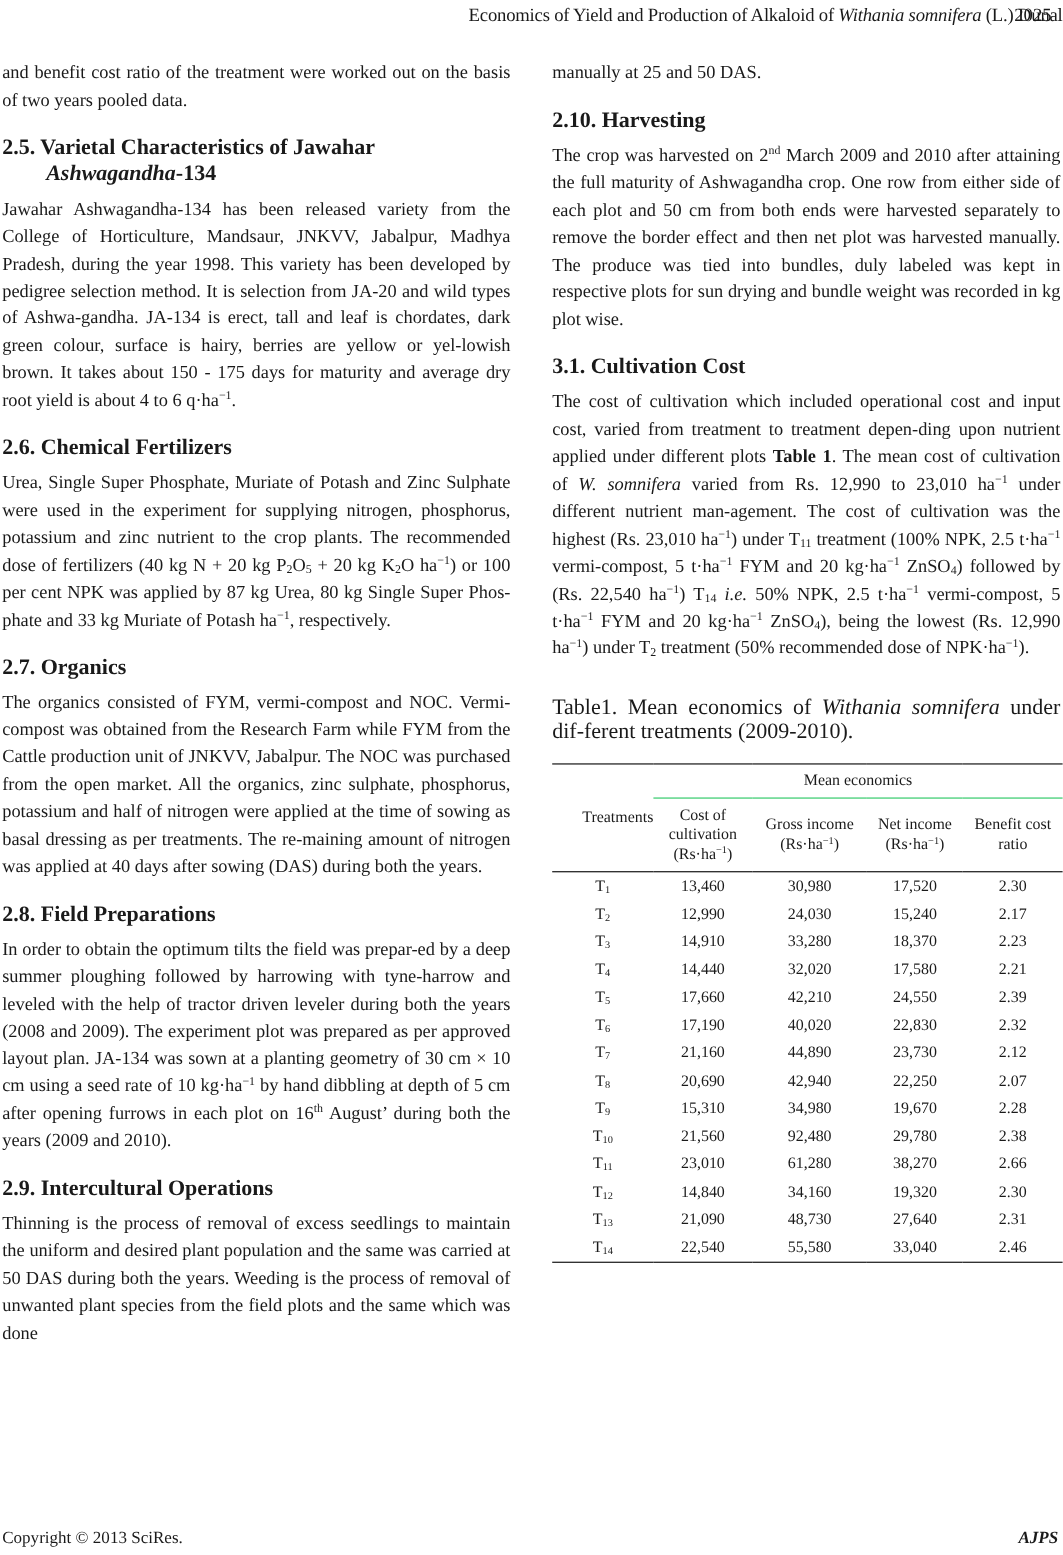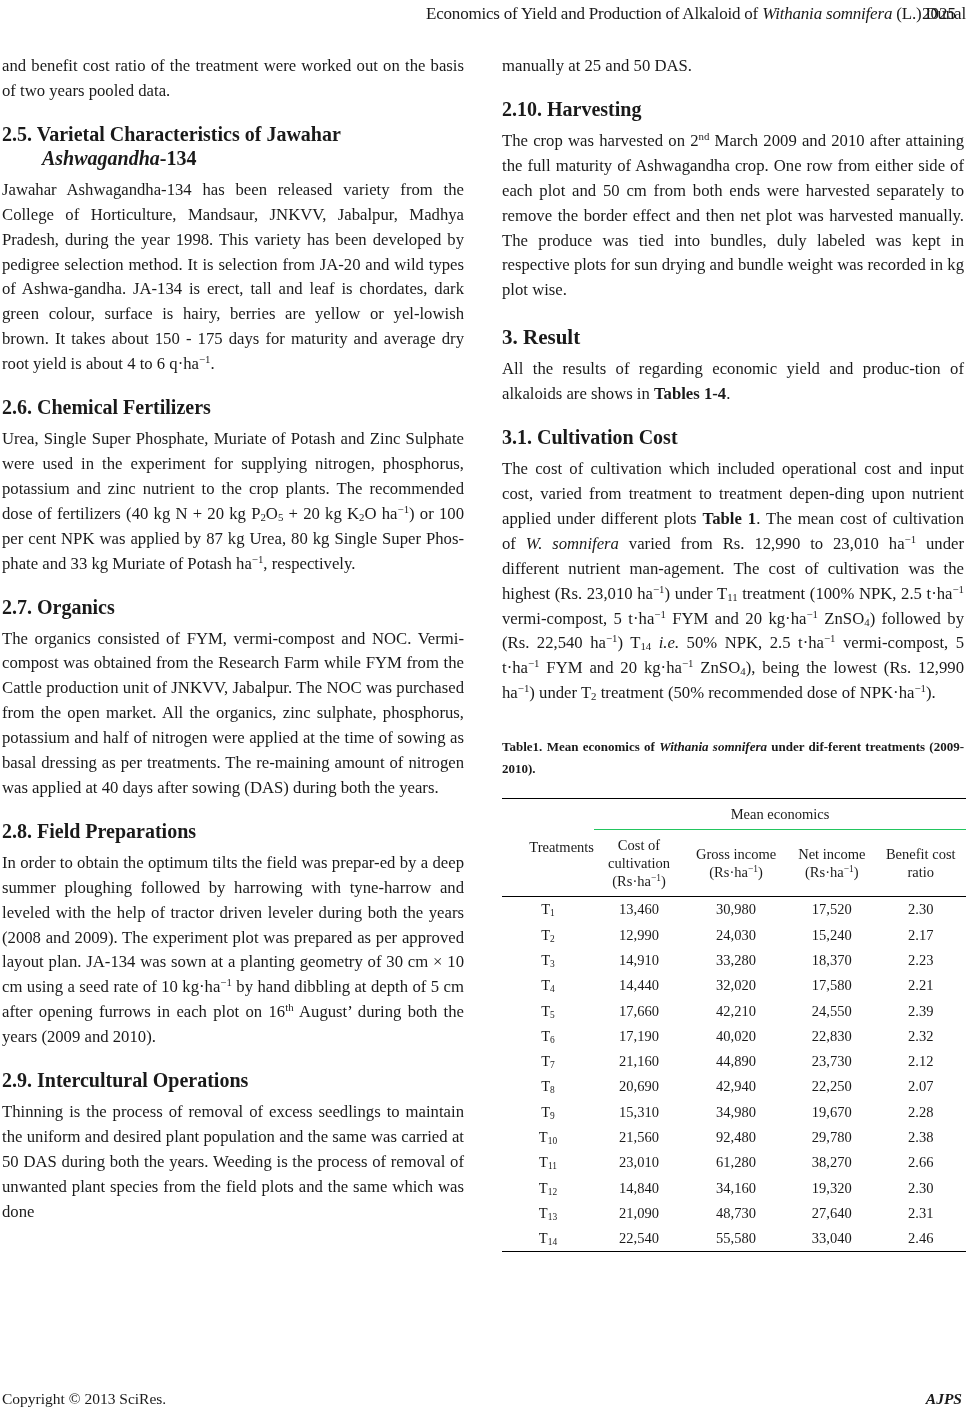--- a/index.html
+++ b/index.html
@@ -10,21 +10,21 @@
   .col { position:absolute; top:54px; width:462px; font-size:16.7px; line-height:24.9px; text-align:justify; }
   .col-left { left:2px; }
   .col-right { left:502px; }
   p { margin:0; }
   h2 { font-size:20px; font-weight:bold; margin:0; line-height:24px; }
   .sec { margin-top:18px; }
   .sec h2 { margin-bottom:8px; }
   .hang { padding-left:40px; text-indent:-40px;font-family:Liberation Serif, serif; }
   sup { font-size:0.65em; vertical-align:0.55em; line-height:0; }
   sub { font-size:0.65em; vertical-align:-0.2em; line-height:0; }
-  .caption { font-weight:bold; font-size:13px; line-height:22px; margin-top:30px; }
+  .caption { font-weight:normal; font-size:20px; line-height:22px; margin-top:30px; }
   table { border-collapse:collapse; width:464px; margin-top:18px; font-size:14.5px; }
   table td, table th { font-weight:normal; text-align:center; padding:0; }
   .t-top { border-top:1.5px solid #000; }
   .t-mid { border-bottom:1.5px solid #000;text-align:right; }
   .t-sub { border-bottom:1px solid #22c55e; }
   .t-bot { border-bottom:1.5px solid #000; }
   .hcell { line-height:18px; }
   tbody td { height:25.3px; }
   .footer { position:absolute; top:1390px; left:2px; width:962px; font-size:15.5px; }
   .footer-right { position:absolute; right:2px; top:0; font-style:italic; font-weight:bold; }
@@ -67,24 +67,20 @@
 </div>
 
 <div class="col col-right">
   <p>manually at 25 and 50 DAS.</p>
 
   <div class="sec">
     <h2>2.10. Harvesting</h2>
     <p><span>The crop was harvested on 2</span><sup>nd</sup><span> March 2009 and 2010 after attaining the full maturity of Ashwagandha crop. One row from either side of each plot and 50 cm from both ends were harvested separately to remove the border effect and then net plot was harvested manually. The produce was tied into bundles, duly labeled was kept in respective plots for sun drying and bundle weight was recorded in kg plot wise.</span></p>
   </div>
 
-  <div class="sec" style="margin-top:22px">
-    <h2 style="font-size:21px">3. Result</h2>
-    <p><span>All the results of regarding economic yield and produc-tion of alkaloids are shows in </span><b>Tables 1-4</b><span>.</span></p>
-  </div>
 
   <div class="sec">
     <h2>3.1. Cultivation Cost</h2>
     <p><span>The cost of cultivation which included operational cost and input cost, varied from treatment to treatment depen-ding upon nutrient applied under different plots </span><b>Table 1</b><span>. The mean cost of cultivation of </span><i>W. somnifera</i><span> varied from Rs. 12,990 to 23,010 ha</span><sup>−1</sup><span> under different nutrient man-agement. The cost of cultivation was the highest (Rs. 23,010 ha</span><sup>−1</sup><span>) under T</span><sub>11</sub><span> treatment (100% NPK, 2.5 t·ha</span><sup>−1</sup><span> vermi-compost, 5 t·ha</span><sup>−1</sup><span> FYM and 20 kg·ha</span><sup>−1</sup><span> ZnSO</span><sub>4</sub><span>) followed by (Rs. 22,540 ha</span><sup>−1</sup><span>) T</span><sub>14</sub><i> i.e.</i><span> 50% NPK, 2.5 t·ha</span><sup>−1</sup><span> vermi-compost, 5 t·ha</span><sup>−1</sup><span> FYM and 20 kg·ha</span><sup>−1</sup><span> ZnSO</span><sub>4</sub><span>), being the lowest (Rs. 12,990 ha</span><sup>−1</sup><span>) under T</span><sub>2</sub><span> treatment (50% recommended dose of NPK·ha</span><sup>−1</sup><span>).</span></p>
   </div>
 
   <p class="caption"><span>Table1. Mean economics of </span><i>Withania somnifera</i><span> under dif-ferent treatments (2009-2010).</span></p>
 
   <table>
     <thead>

